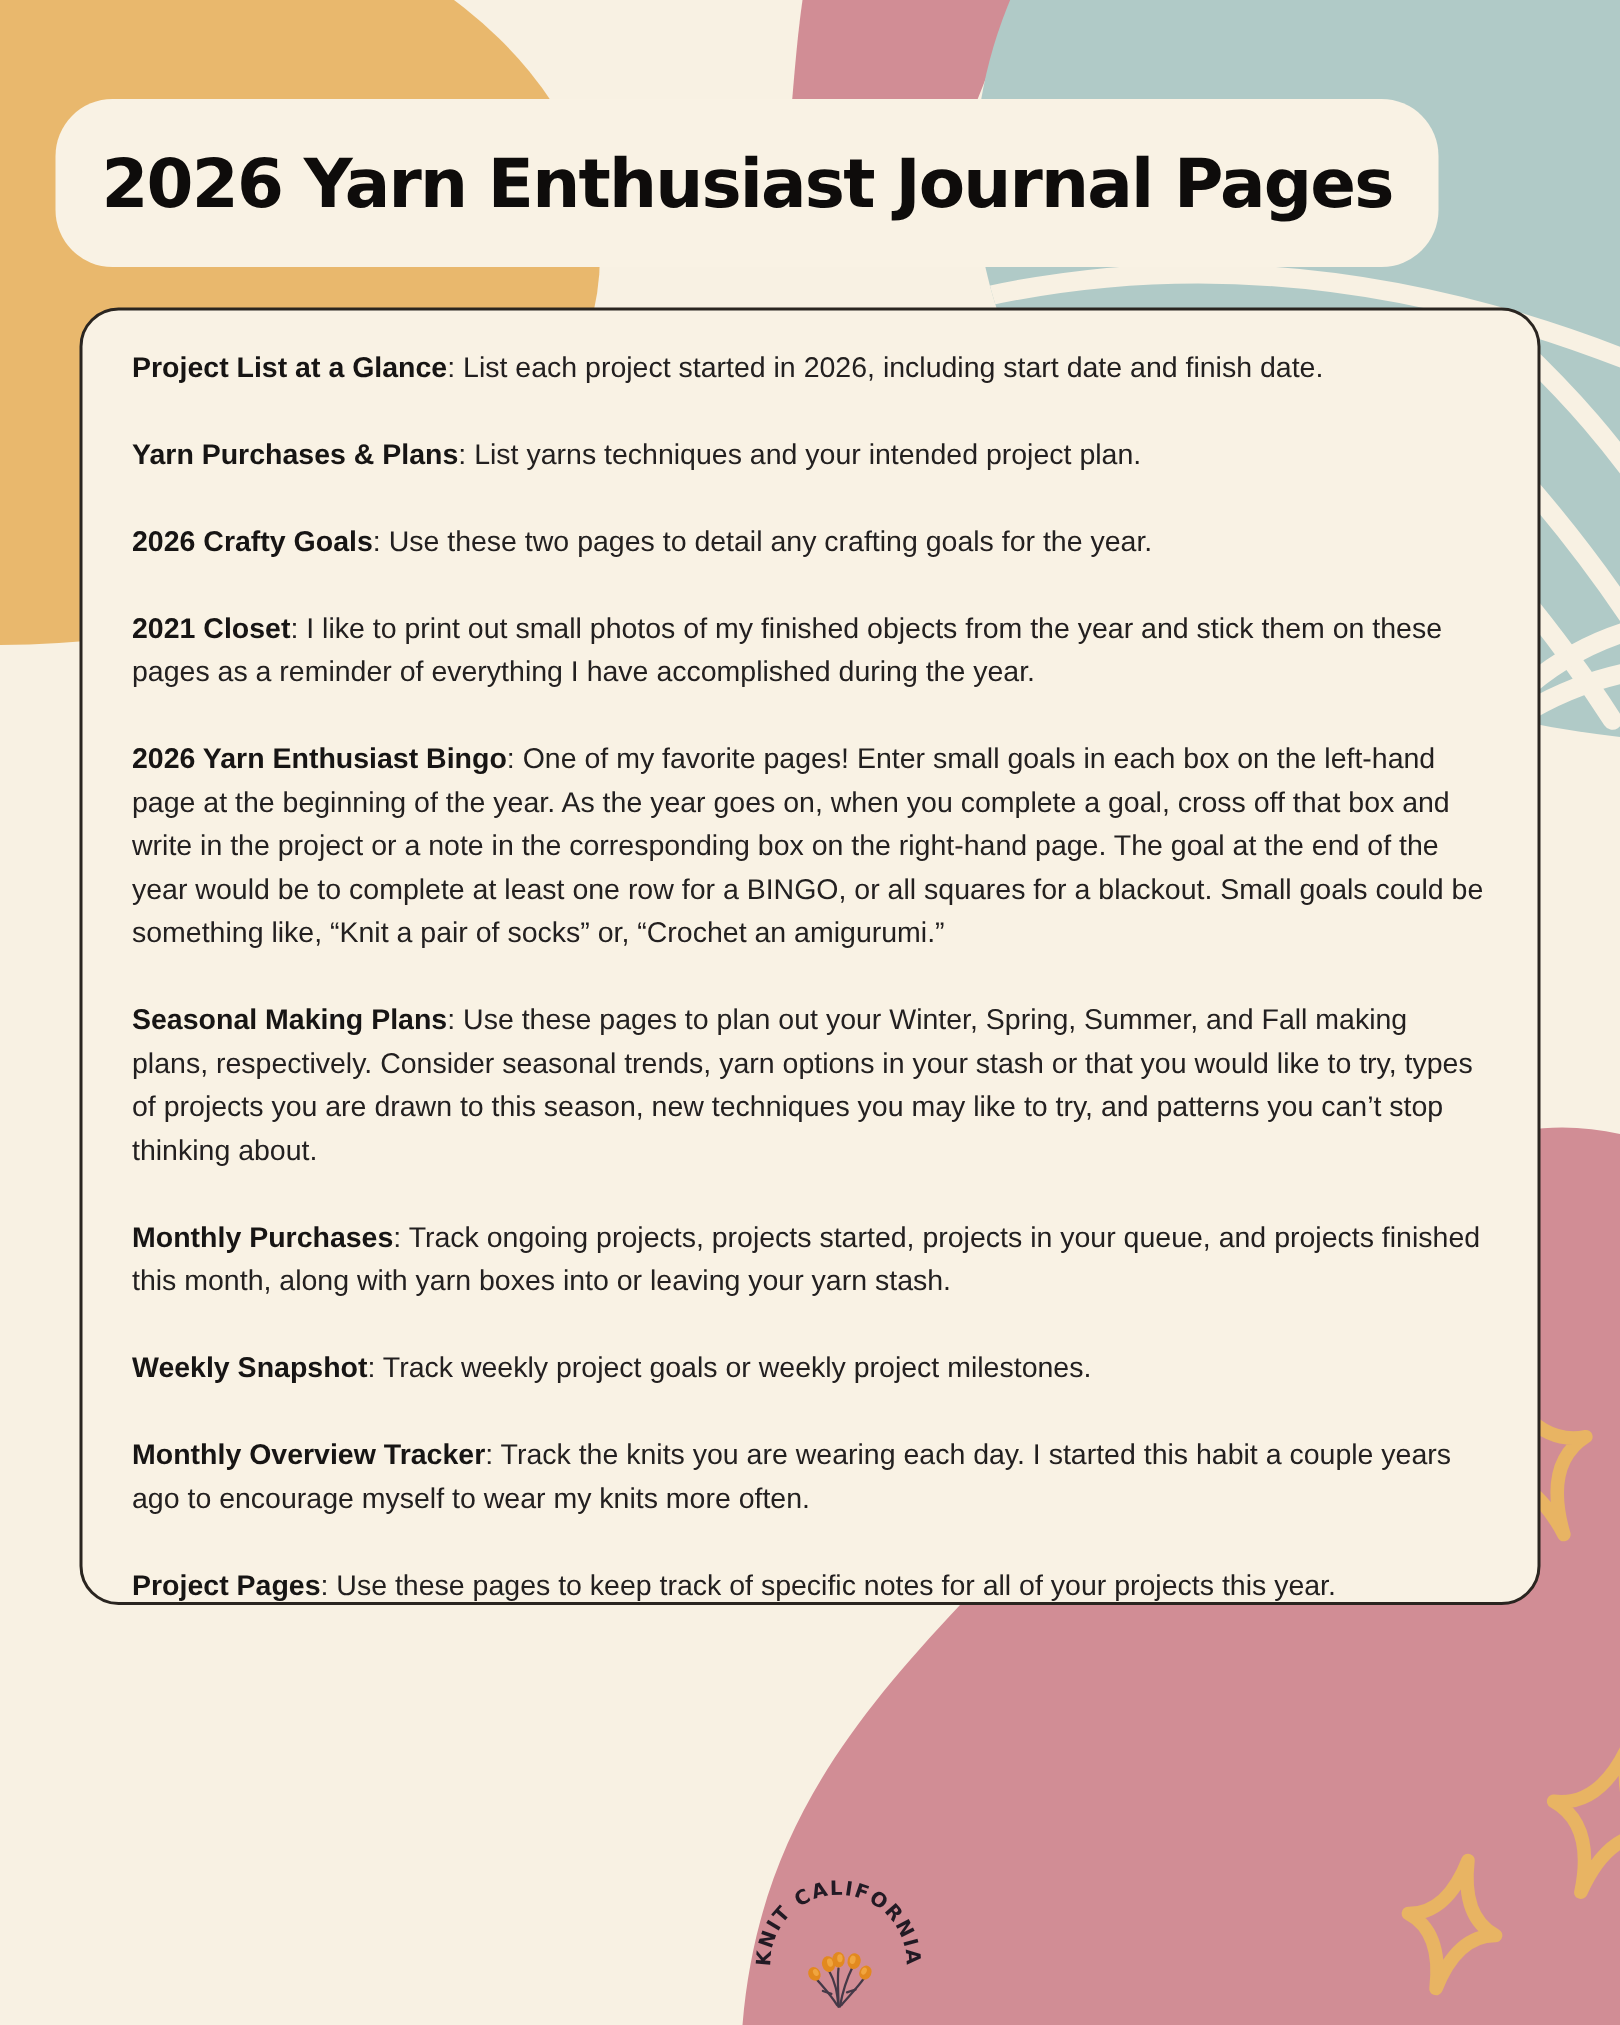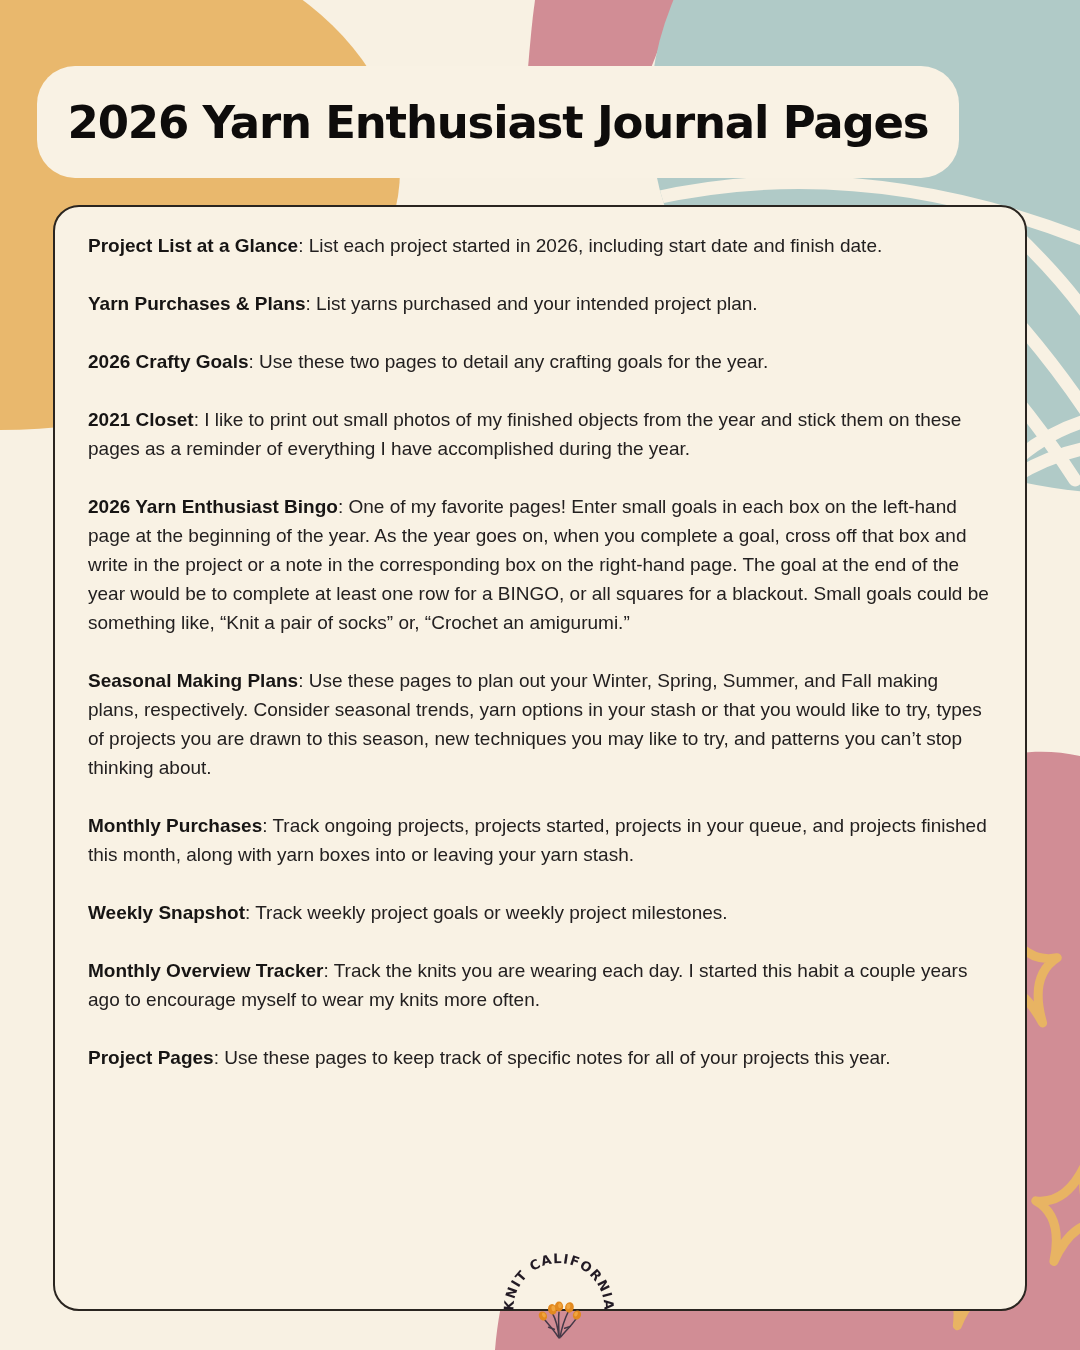--- a/index.html
+++ b/index.html
@@ -11,21 +11,21 @@
   .card{position:absolute;background:#f9f2e4;box-sizing:border-box;}
   #title-card{
     left:37px;top:66px;width:922px;height:112px;border-radius:38px;z-index:1;
     display:flex;align-items:center;justify-content:center;
   }
   #page-title{
     margin:0;font-family:"DejaVu Sans",sans-serif;font-weight:800;
     font-size:45px;letter-spacing:-1.2px;color:#0e0c0b;white-space:nowrap;
   }
   #content-card{
-    left:53px;top:205px;width:974px;height:1106px;border-radius:26px;z-index:1;
+    left:53px;top:205px;width:974px;height:865px;border-radius:26px;z-index:1;
     border:2px solid #2a2520;padding:24px 33px;color:#232020;
     font-size:19px;line-height:29px;letter-spacing:0px;
   }
   .para{margin:29px 0 0 0;}
   .para:first-child{margin-top:0;}
   .para b{font-weight:700;color:#171514;}
   #logo{position:absolute;left:500px;top:1246px;width:118px;height:104px;z-index:2;}
 </style>
 </head>
 <body>
@@ -65,21 +65,21 @@
       <path transform="translate(1022,972) rotate(-22)" d="M0 -55 Q5 -6 38 0 Q5 6 0 55 Q-5 6 -38 0 Q-5 -6 0 -55 Z"></path>
     </g>
   </svg>
 
   <div class="card" id="title-card">
     <h1 id="page-title">2026 Yarn Enthusiast Journal Pages</h1>
   </div>
 
   <div class="card" id="content-card">
     <p class="para"><b>Project List at a Glance</b><span>: List each project started in 2026, including start date and finish date.</span></p>
-    <p class="para"><b>Yarn Purchases &amp; Plans</b><span>: List yarns purchased and your intended project plan.</span></p>
+    <p class="para"><b>Yarn Purchases &amp; Plans</b><span>: List yarns techniques and your intended project plan.</span></p>
     <p class="para"><b>2026 Crafty Goals</b><span>: Use these two pages to detail any crafting goals for the year.</span></p>
     <p class="para"><b>2021 Closet</b><span>: I like to print out small photos of my finished objects from the year and stick them on these pages as a reminder of everything I have accomplished during the year.</span></p>
     <p class="para"><b>2026 Yarn Enthusiast Bingo</b><span>: One of my favorite pages! Enter small goals in each box on the left-hand page at the beginning of the year. As the year goes on, when you complete a goal, cross off that box and write in the project or a note in the corresponding box on the right-hand page. The goal at the end of the year would be to complete at least one row for a BINGO, or all squares for a blackout. Small goals could be something like, “Knit a pair of socks” or, “Crochet an amigurumi.”</span></p>
     <p class="para"><b>Seasonal Making Plans</b><span>: Use these pages to plan out your Winter, Spring, Summer, and Fall making plans, respectively. Consider seasonal trends, yarn options in your stash or that you would like to try, types of projects you are drawn to this season, new techniques you may like to try, and patterns you can’t stop thinking about.</span></p>
     <p class="para"><b>Monthly Purchases</b><span>: Track ongoing projects, projects started, projects in your queue, and projects finished this month, along with yarn boxes into or leaving your yarn stash.</span></p>
     <p class="para"><b>Weekly Snapshot</b><span>: Track weekly project goals or weekly project milestones.</span></p>
     <p class="para"><b>Monthly Overview Tracker</b><span>: Track the knits you are wearing each day. I started this habit a couple years ago to encourage myself to wear my knits more often.</span></p>
     <p class="para"><b>Project Pages</b><span>: Use these pages to keep track of specific notes for all of your projects this year.</span></p>
   </div>
 

